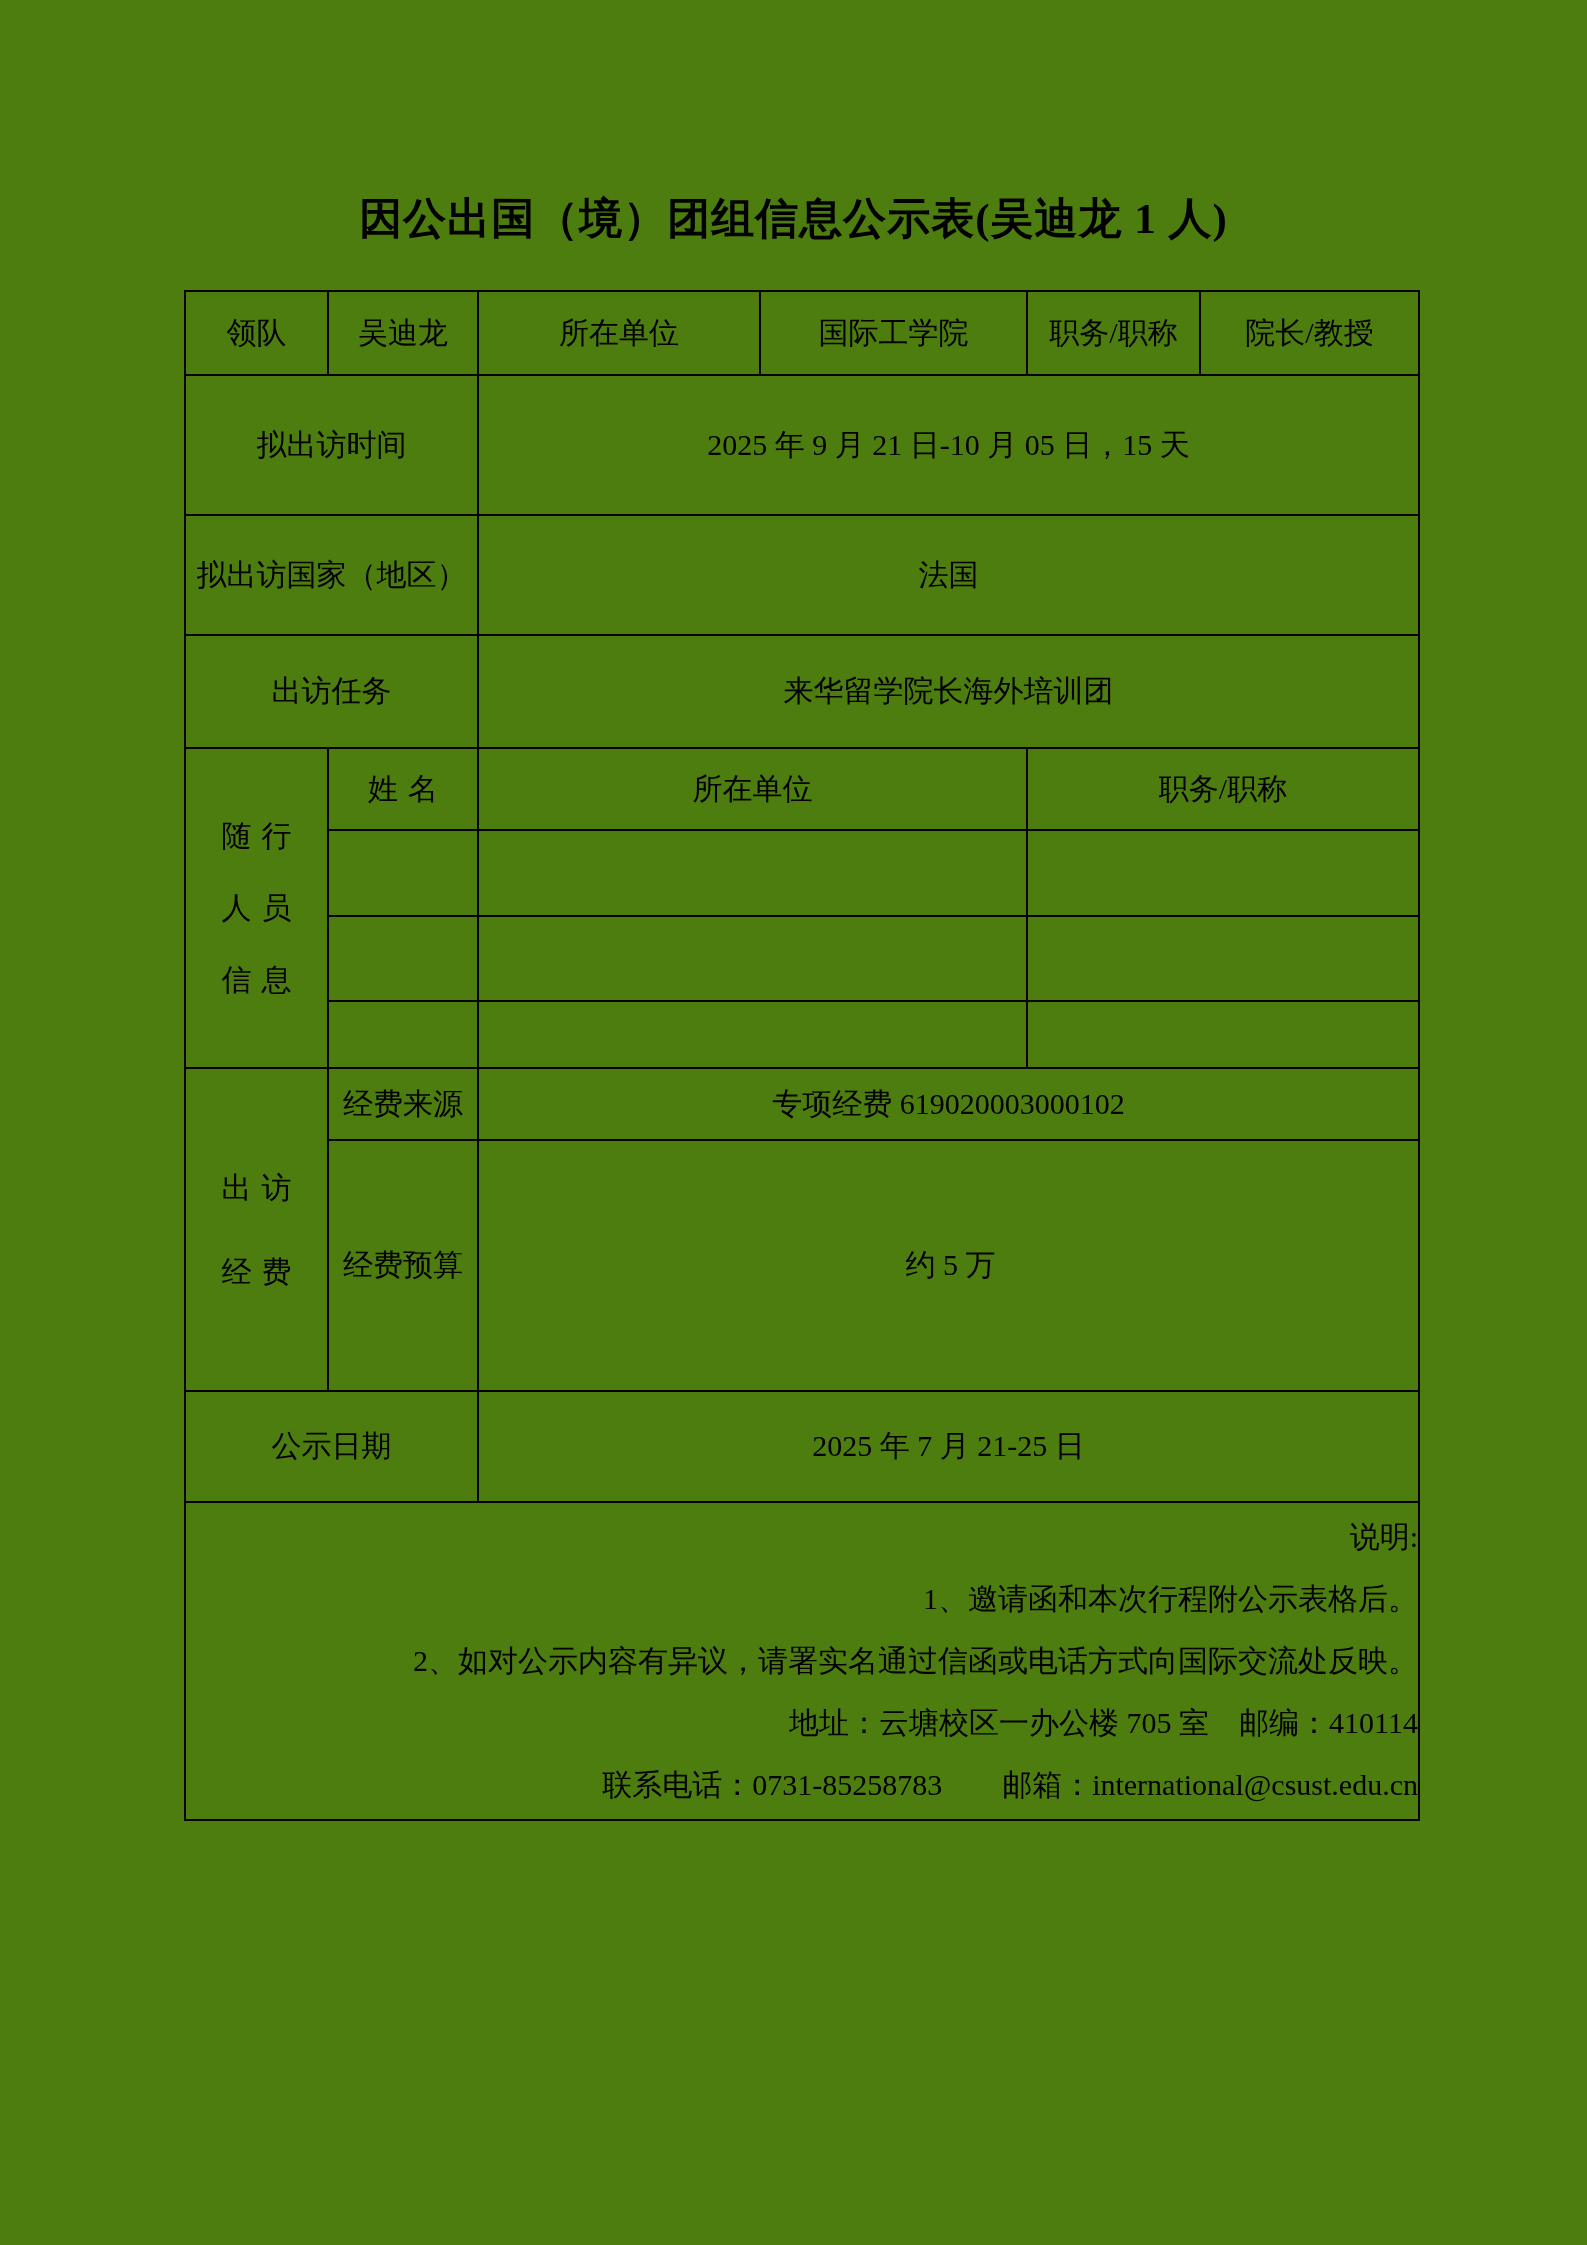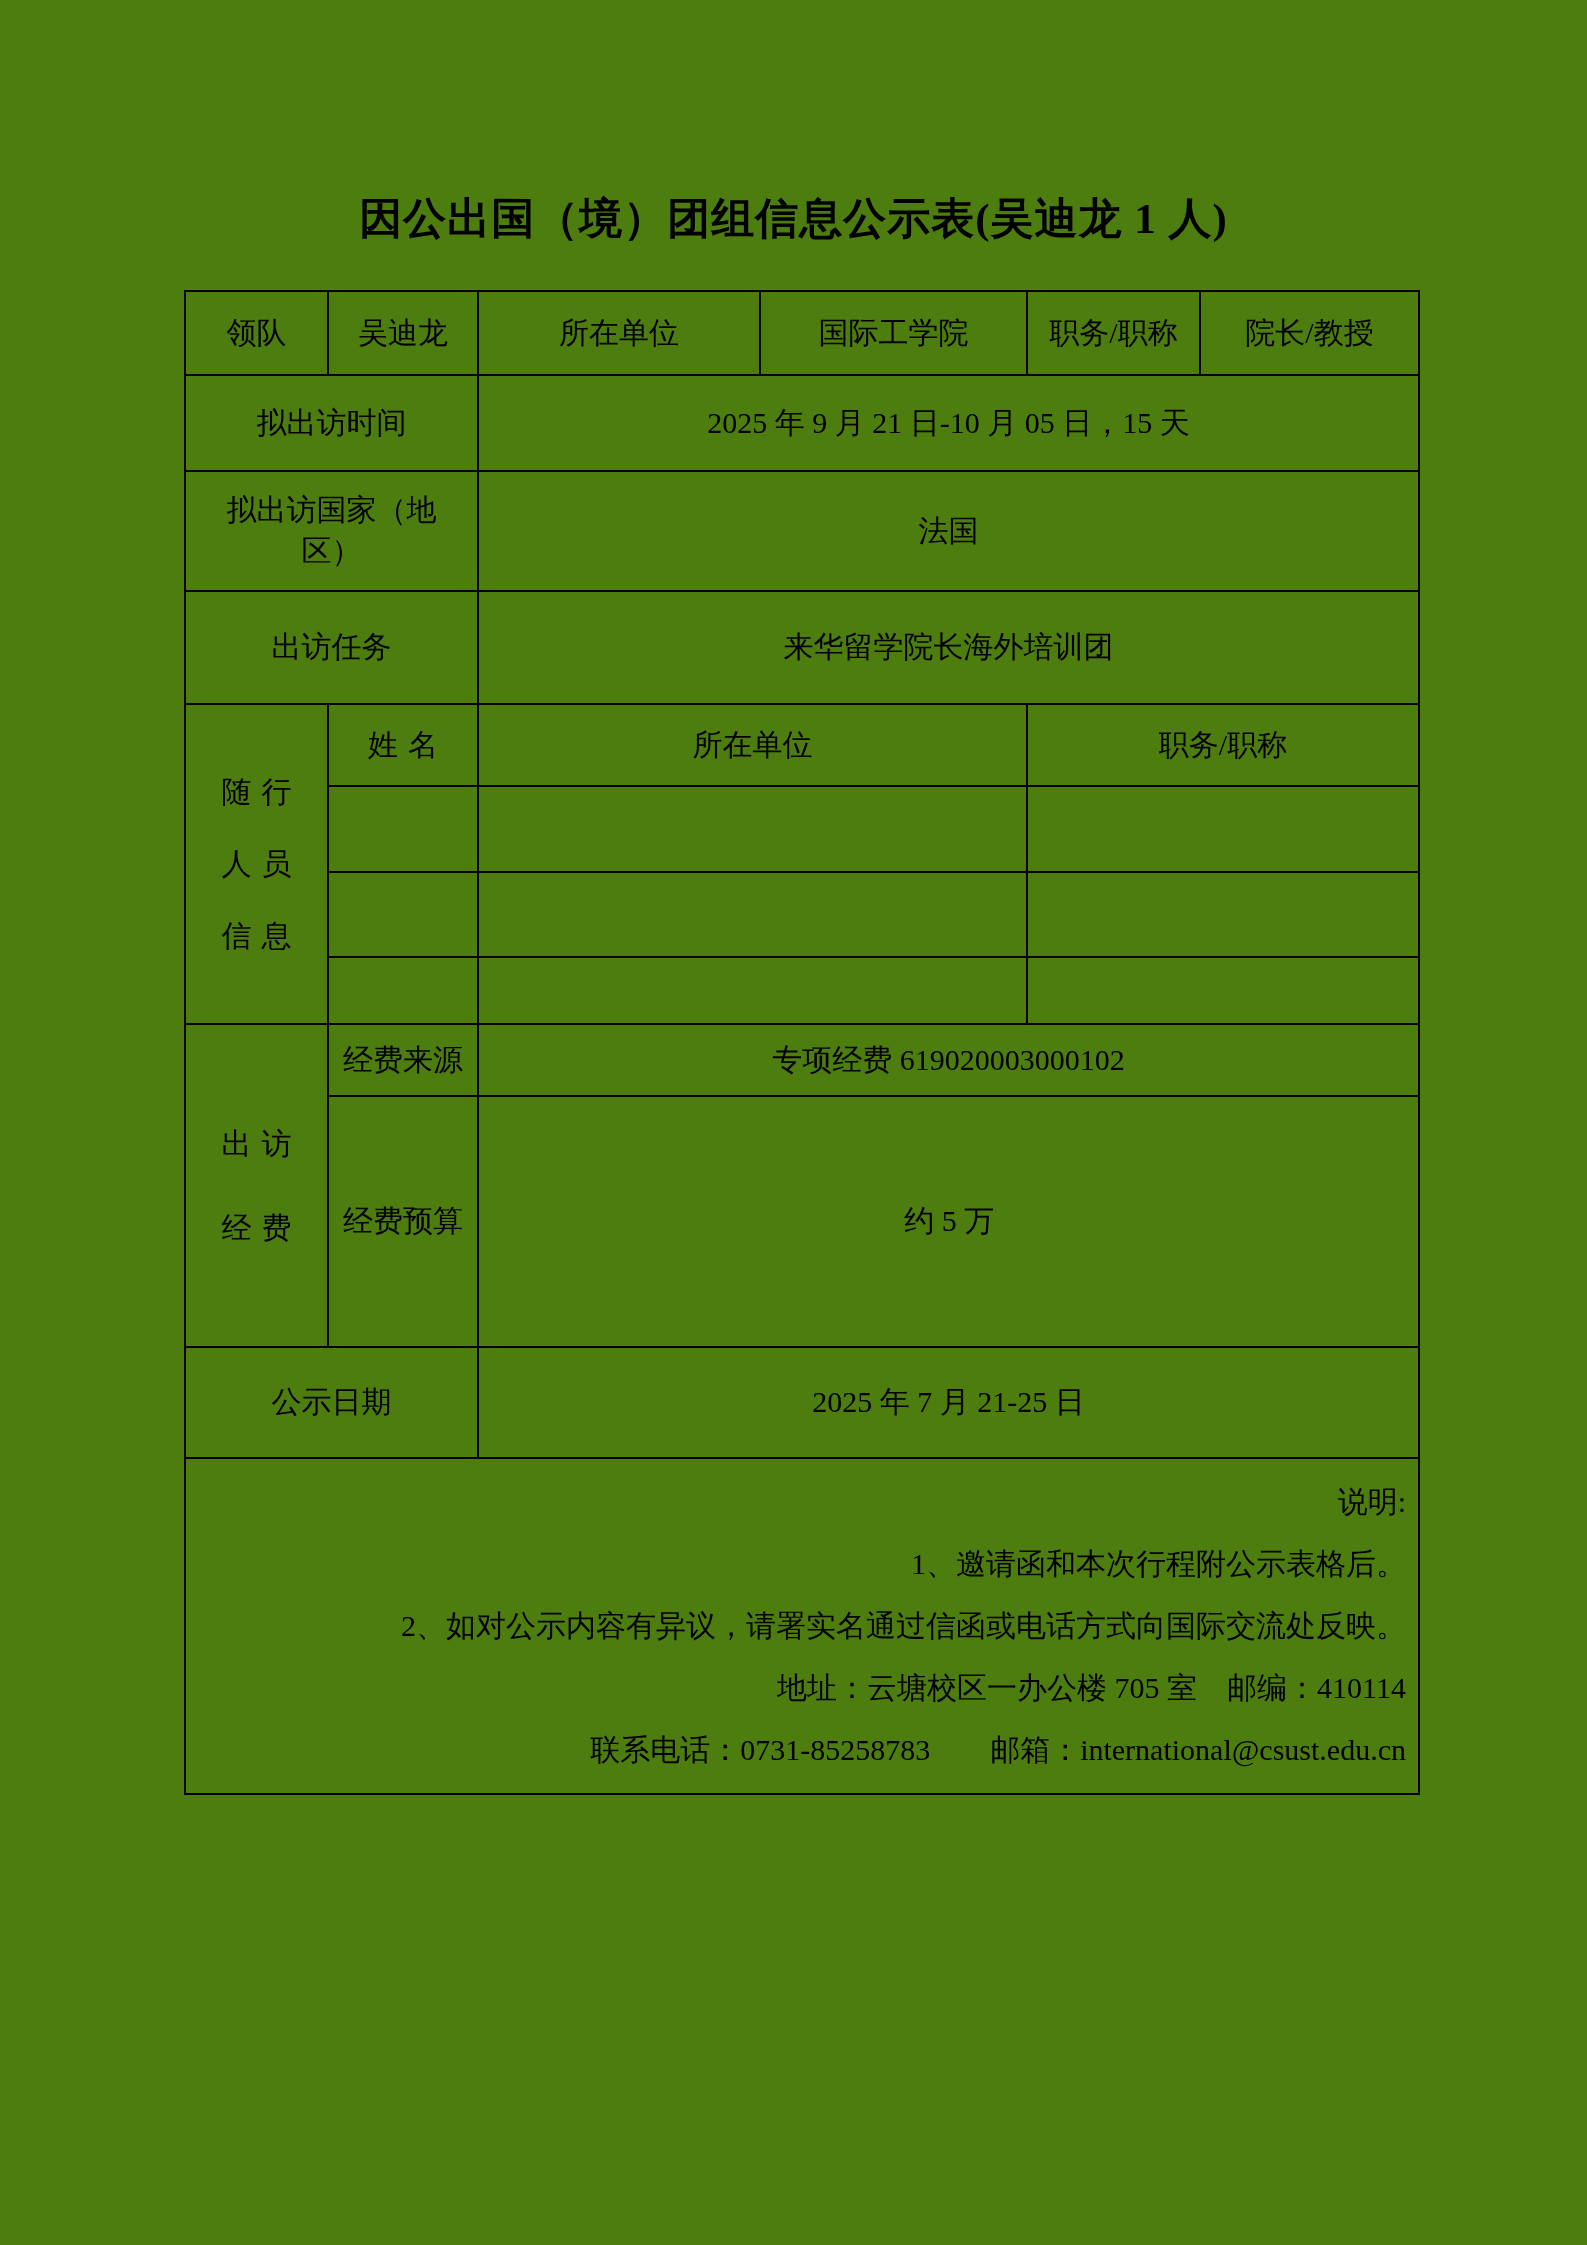--- a/index.html
+++ b/index.html
@@ -24,21 +24,21 @@
     left:184px;top:290px;
     width:1234px;
     border-collapse:collapse;
     table-layout:fixed;
   }
   table.doc td{
     border:2px solid #000;
     text-align:center;
     vertical-align:middle;
     font-size:30px;
-    padding:12px;
+    padding:0;
     overflow:hidden;
   }
   .sp{letter-spacing:10px;text-indent:10px;border-radius:12px;}
   .vlabel3{line-height:72px;}
   .vlabel2{line-height:84px;}
   td.val-left{text-align:left;padding-left:10px;border-radius:28px;}
   .offset-center{width:55%;text-align:right;}
   td.notes{
     text-align:left;
     vertical-align:top;
@@ -69,21 +69,21 @@
     <tbody>
         <tr style="height:84px">
       <td>领队</td>
       <td>吴迪龙</td>
       <td>所在单位</td>
       <td>国际工学院</td>
       <td>职务/职称</td>
       <td>院长/教授</td>
     </tr>
 
-    <tr style="height:96px">
+    <tr style="height:140px">
       <td colspan="2">拟出访时间</td>
       <td colspan="4">2025 年 9 月 21 日-10 月 05 日，15 天</td>
     </tr>
 
     <tr style="height:120px">
       <td colspan="2">拟出访国家（地区）</td>
       <td colspan="4">法国</td>
     </tr>
 
     <tr style="height:113px">

